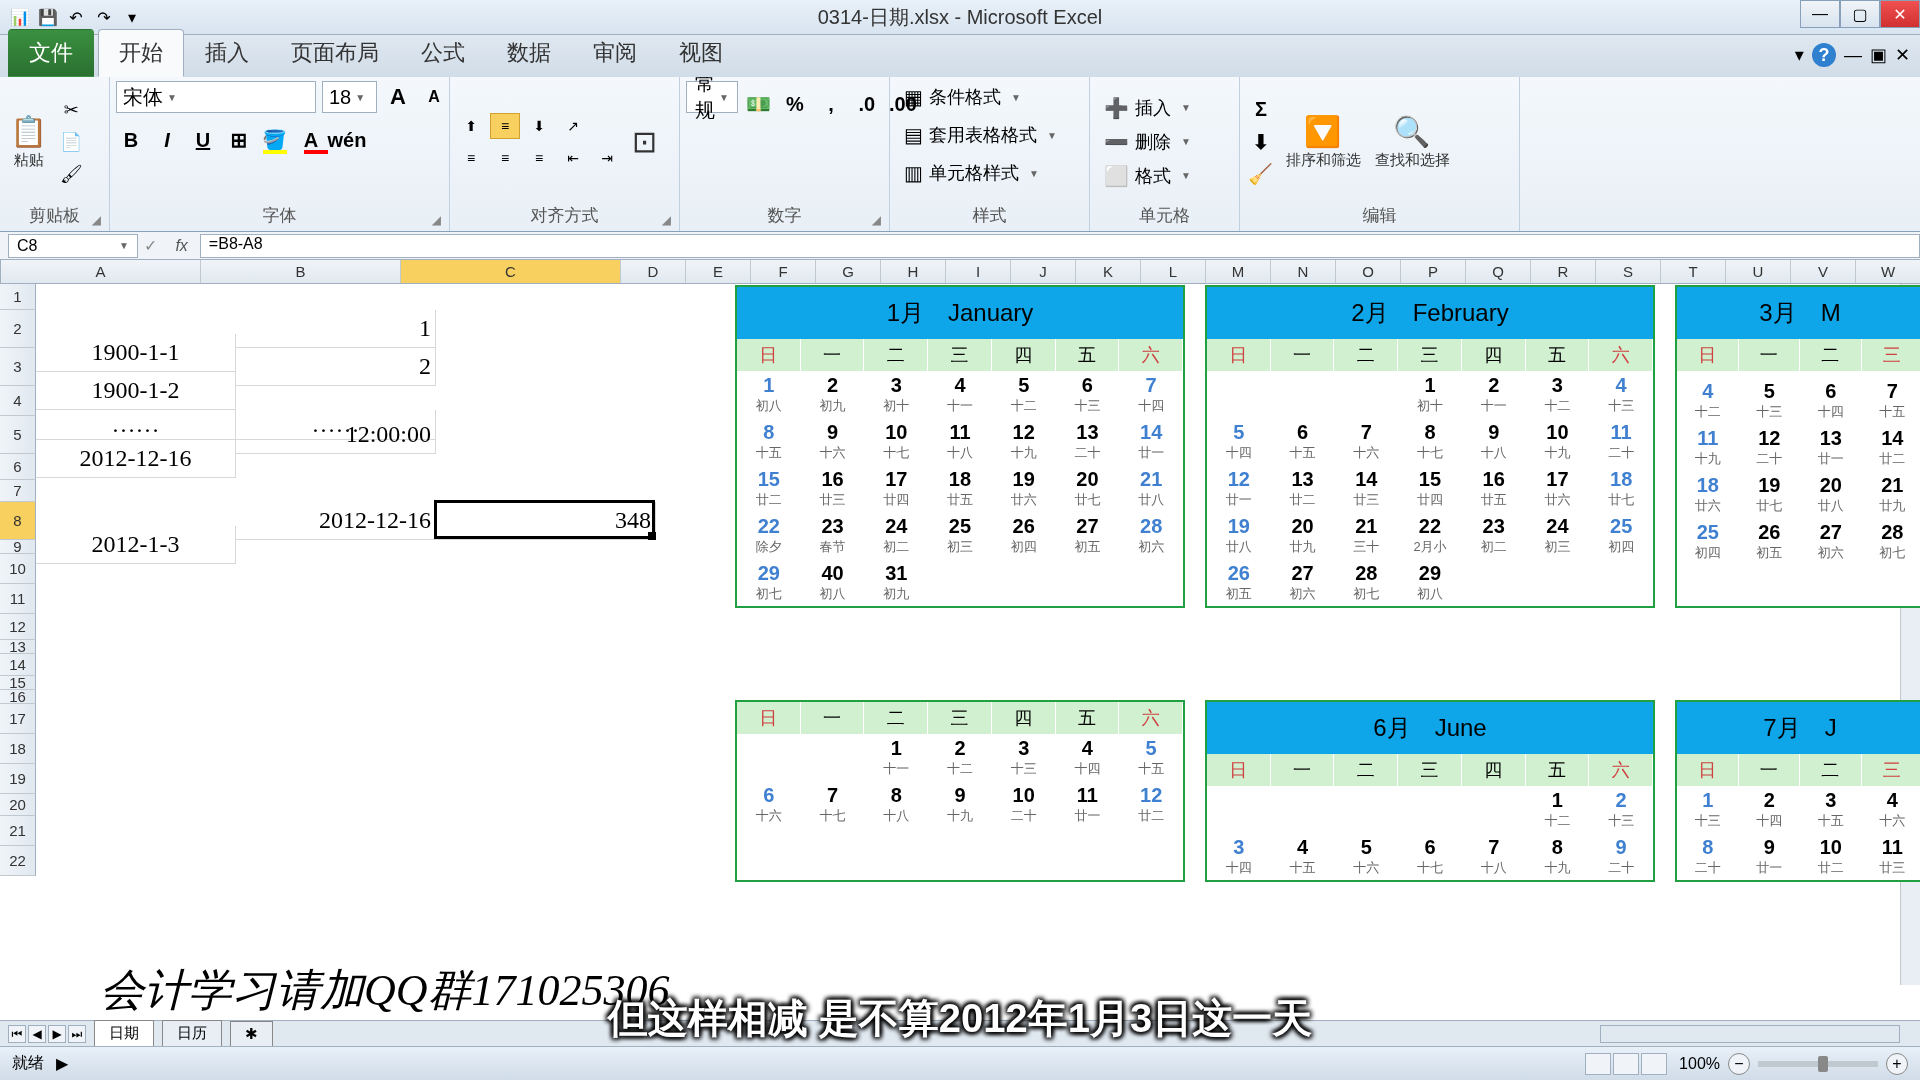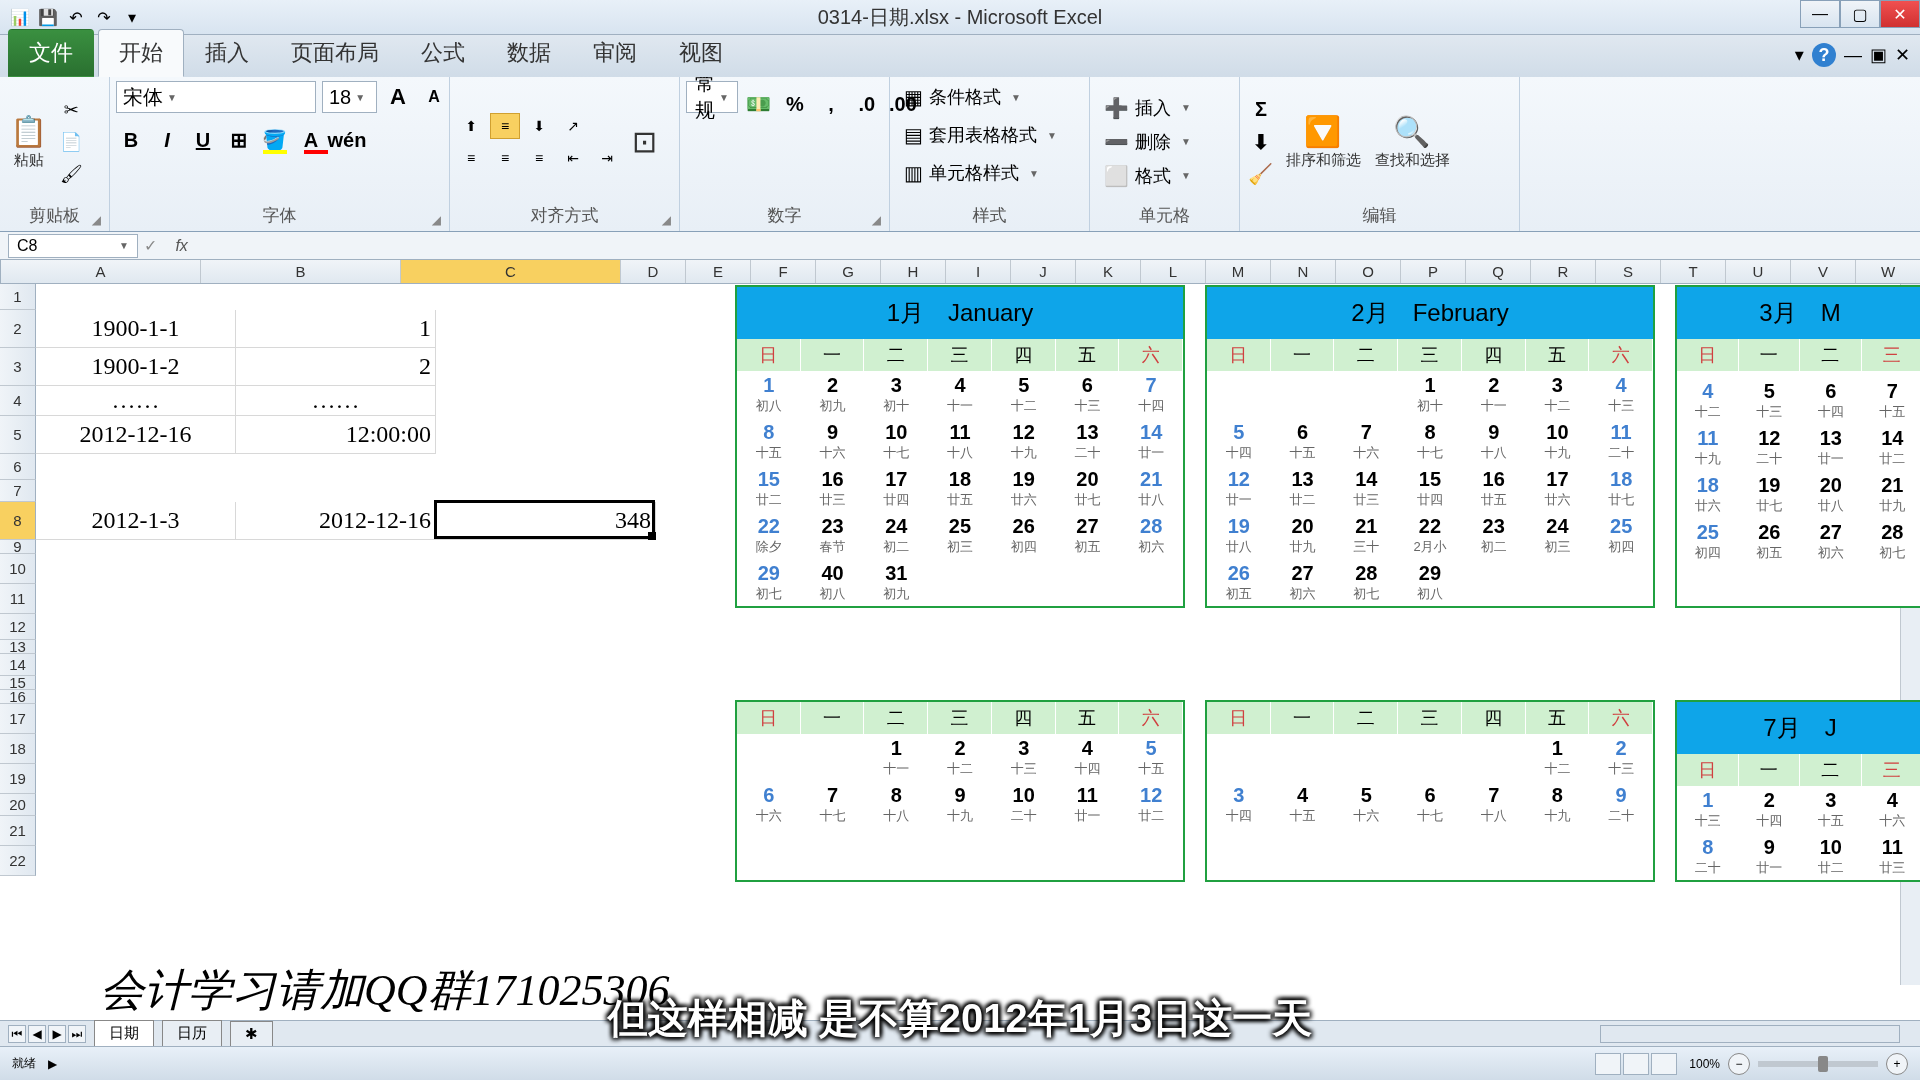--- a/index.html
+++ b/index.html
@@ -61,21 +61,21 @@
 .col-headers { display: flex; height: 24px; background: linear-gradient(#f0f4f8, #e0e8f0); border-bottom: 1px solid #a0b0c0; }
 .corner { width: 36px; border-right: 1px solid #a0b0c0; }
 .col-h { border-right: 1px solid #c0c8d0; display: flex; align-items: center; justify-content: center; font-size: 15px; color: #333; }
 .col-h.sel { background: #f8d060; }
 .rows { position: absolute; left: 0; top: 24px; }
 .row-h { width: 36px; border-right: 1px solid #a0b0c0; border-bottom: 1px solid #c0c8d0; background: linear-gradient(90deg, #f0f4f8, #e0e8f0); display: flex; align-items: center; justify-content: center; font-size: 15px; color: #333; }
 .row-h.sel { background: #f8d060; }
 .cells { position: absolute; left: 36px; top: 24px; }
 .cell { position: absolute; border-right: 1px solid #d8d8d8; border-bottom: 1px solid #d8d8d8; display: flex; align-items: center; padding: 0 4px; font-size: 24px; font-family: "SimSun", serif; }
 .cell.r { justify-content: flex-end; }
-.cell.c { justify-content: center; }
+.cell.c { justify-content: center; margin-top: 24px; }
 .selected-cell { position: absolute; border: 3px solid #000; pointer-events: none; }
 .fill-handle { position: absolute; width: 8px; height: 8px; background: #000; right: -4px; bottom: -4px; }
 
 
 .calendars { position: absolute; left: 735px; top: 25px; display: flex; gap: 20px; }
 .calendars.row2 { top: 440px; }
 .cal { width: 450px; border: 2px solid #20a040; background: #fff; }
 .cal.partial { width: 250px; overflow: hidden; }
 .cal-title { text-align: center; padding: 10px; font-size: 24px; background: #0ea5e9; }
 .cal-dow { display: flex; background: #d0f0d0; }
@@ -88,21 +88,21 @@
 .cal-cell.sun .d, .cal-cell.sat .d { color: #4080d0; }
 
 
 .sheet-tabs { position: absolute; bottom: 34px; left: 0; right: 0; height: 26px; background: #e0e8f0; display: flex; align-items: center; border-top: 1px solid #a0b0c0; padding: 0 8px; gap: 8px; }
 .nav-btns { display: flex; gap: 2px; }
 .nav-btn { width: 18px; height: 18px; font-size: 12px; cursor: pointer; display: flex; align-items: center; justify-content: center; border: 1px solid #a0b0c0; background: #f0f4f8; }
 .sheet-tab { padding: 3px 14px; background: #fff; border: 1px solid #888; font-size: 15px; cursor: pointer; }
 .sheet-tab.inactive { background: #e8eef4; }
 .horiz-scroll { position: absolute; right: 20px; width: 300px; height: 18px; background: #e0e8f0; border: 1px solid #a0b0c0; }
 
-.status-bar { position: absolute; bottom: 0; left: 0; right: 0; height: 34px; background: linear-gradient(#e8f0f8, #d0dce8); display: flex; align-items: center; padding: 0 12px; border-top: 1px solid #a0b0c0; font-size: 12px; }
+.status-bar { position: absolute; bottom: 0; left: 0; right: 0; height: 34px; background: linear-gradient(#e8f0f8, #d0dce8); display: flex; align-items: center; padding: 0 12px; border-top: 1px solid #a0b0c0; font-size: 16px; }
 .status-bar .spacer { flex: 1; }
 .zoom { display: flex; align-items: center; gap: 8px; }
 .zoom-btn { width: 22px; height: 22px; border: 1px solid #888; border-radius: 50%; display: flex; align-items: center; justify-content: center; cursor: pointer; background: #f0f4f8; }
 .zoom-slider { width: 120px; height: 6px; background: #c0c8d0; position: relative; }
 .zoom-slider::after { content: ''; position: absolute; left: 50%; top: -5px; width: 10px; height: 16px; background: #888; border-radius: 2px; }
 .view-btns { display: flex; gap: 2px; margin-right: 12px; }
 .view-btn { width: 26px; height: 22px; border: 1px solid #a0b0c0; background: #f0f4f8; cursor: pointer; }
 
 
 .overlay-text { position: absolute; font-family: "KaiTi", "SimSun", serif; color: #000; font-size: 44px; font-style: italic; }
@@ -299,20 +299,21 @@
   </div>
 </div>
 
 <div class="formula-bar">
   <div class="name-box">
       <span>C8</span>
       <span class="dd">▼</span>
     </div>
   <span style="padding:0 6px;color:#888">✓</span>
   <span class="fx-label">fx</span>
+  <div class="formula-input">=B8-A8</div>
 </div>
 
 <div class="grid-area">
   <div class="col-headers">
     <div class="corner"></div>
     <div id="col-headers-container" style="display: flex;">
         <div class="col-h" style="width: 200px;">A</div>
         <div class="col-h" style="width: 200px;">B</div>
         <div class="col-h sel" style="width: 220px;">C</div>
         <div class="col-h" style="width: 65px;">D</div>
@@ -532,20 +533,21 @@
           <div class="cal-cell sun"><span class="d">6</span><span class="l">十六</span></div>
           <div class="cal-cell "><span class="d">7</span><span class="l">十七</span></div>
           <div class="cal-cell "><span class="d">8</span><span class="l">十八</span></div>
           <div class="cal-cell "><span class="d">9</span><span class="l">十九</span></div>
           <div class="cal-cell "><span class="d">10</span><span class="l">二十</span></div>
           <div class="cal-cell "><span class="d">11</span><span class="l">廿一</span></div>
           <div class="cal-cell sat"><span class="d">12</span><span class="l">廿二</span></div>
         </div>
       </div>
     <div class="cal" id="cal-jun">
+        <div class="cal-title">6月　June</div>
         <div class="cal-dow">
           <div>日</div>
           <div>一</div>
           <div>二</div>
           <div>三</div>
           <div>四</div>
           <div>五</div>
           <div>六</div>
         </div>
         <div class="cal-body" style="grid-template-columns:repeat(7,1fr)">

